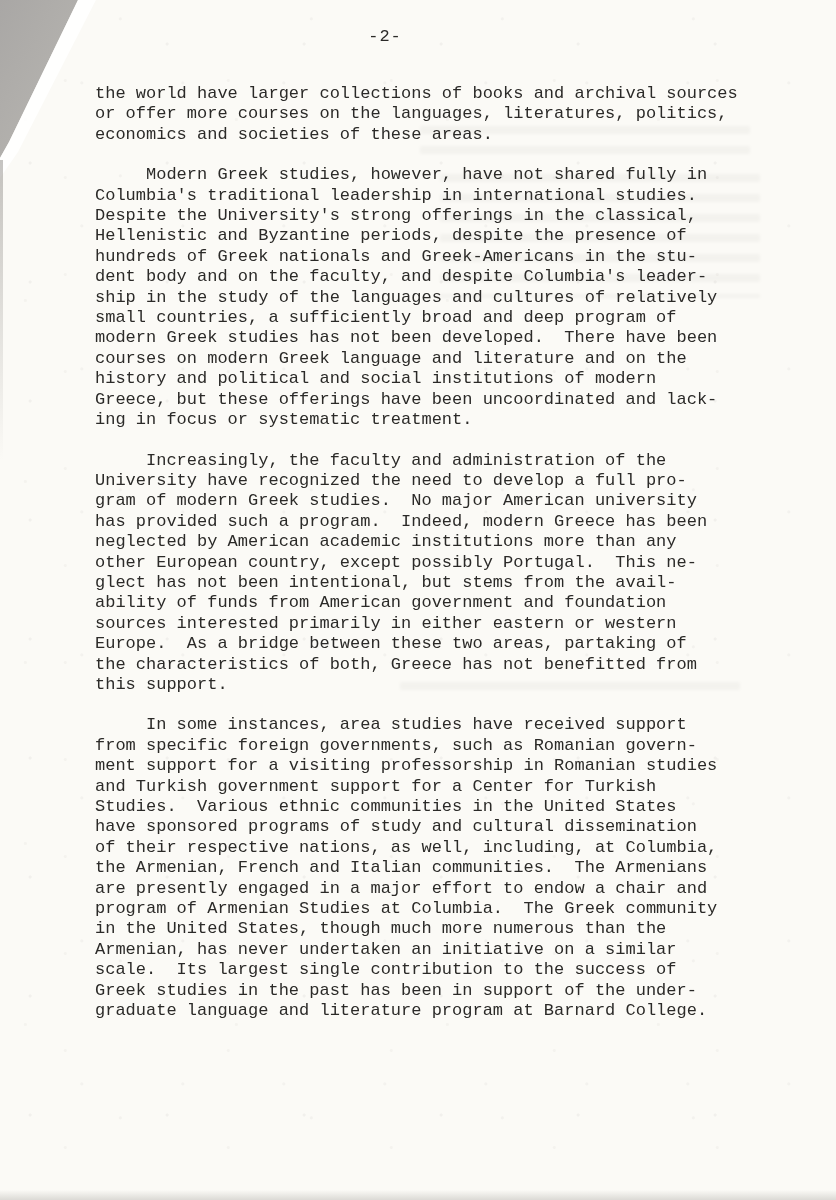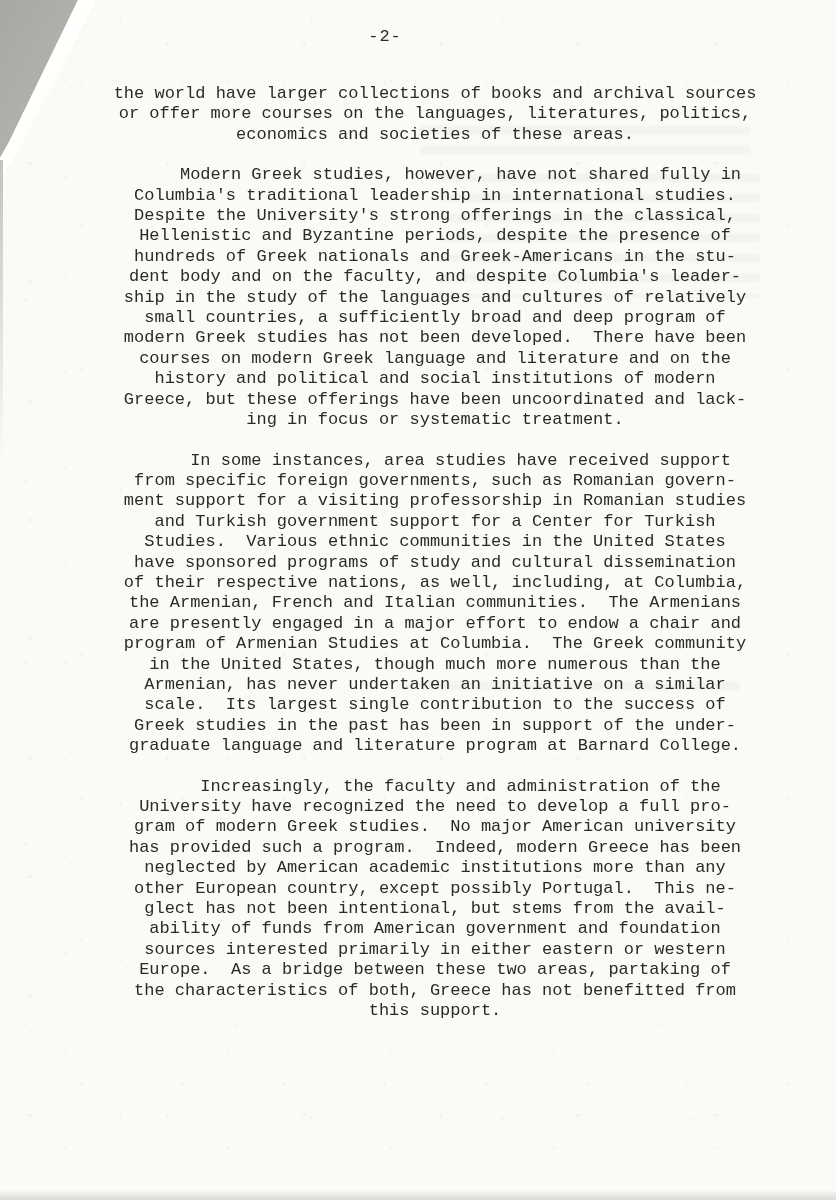--- a/index.html
+++ b/index.html
@@ -87,21 +87,20 @@
     position: absolute;
     top: 84px;
     left: 95px;
     width: 680px;
   }
   .body-text p {
     margin: 0 0 20px 0;
     font-size: 17px;
     line-height: 20.4px;
     white-space: pre;
-    text-align: center;
   }
 </style>
 </head>
 <body>
 
 <div class="scan">
 
   <div class="corner-gray"></div>
   <div class="corner-fold-highlight"></div>
   <div class="left-edge-shade"></div>
@@ -123,42 +122,42 @@
 Hellenistic and Byzantine periods, despite the presence of
 hundreds of Greek nationals and Greek-Americans in the stu-
 dent body and on the faculty, and despite Columbia's leader-
 ship in the study of the languages and cultures of relatively
 small countries, a sufficiently broad and deep program of
 modern Greek studies has not been developed.  There have been
 courses on modern Greek language and literature and on the
 history and political and social institutions of modern
 Greece, but these offerings have been uncoordinated and lack-
 ing in focus or systematic treatment.</p>
+    <p>     Increasingly, the faculty and administration of the
+University have recognized the need to develop a full pro-
+gram of modern Greek studies.  No major American university
+has provided such a program.  Indeed, modern Greece has been
+neglected by American academic institutions more than any
+other European country, except possibly Portugal.  This ne-
+glect has not been intentional, but stems from the avail-
+ability of funds from American government and foundation
+sources interested primarily in either eastern or western
+Europe.  As a bridge between these two areas, partaking of
+the characteristics of both, Greece has not benefitted from
+this support.</p>
     <p>     In some instances, area studies have received support
 from specific foreign governments, such as Romanian govern-
 ment support for a visiting professorship in Romanian studies
 and Turkish government support for a Center for Turkish
 Studies.  Various ethnic communities in the United States
 have sponsored programs of study and cultural dissemination
 of their respective nations, as well, including, at Columbia,
 the Armenian, French and Italian communities.  The Armenians
 are presently engaged in a major effort to endow a chair and
 program of Armenian Studies at Columbia.  The Greek community
 in the United States, though much more numerous than the
 Armenian, has never undertaken an initiative on a similar
 scale.  Its largest single contribution to the success of
 Greek studies in the past has been in support of the under-
 graduate language and literature program at Barnard College.</p>
-    <p>     Increasingly, the faculty and administration of the
-University have recognized the need to develop a full pro-
-gram of modern Greek studies.  No major American university
-has provided such a program.  Indeed, modern Greece has been
-neglected by American academic institutions more than any
-other European country, except possibly Portugal.  This ne-
-glect has not been intentional, but stems from the avail-
-ability of funds from American government and foundation
-sources interested primarily in either eastern or western
-Europe.  As a bridge between these two areas, partaking of
-the characteristics of both, Greece has not benefitted from
-this support.</p>
   </div>
 
 </div>
 
 </body></html>

